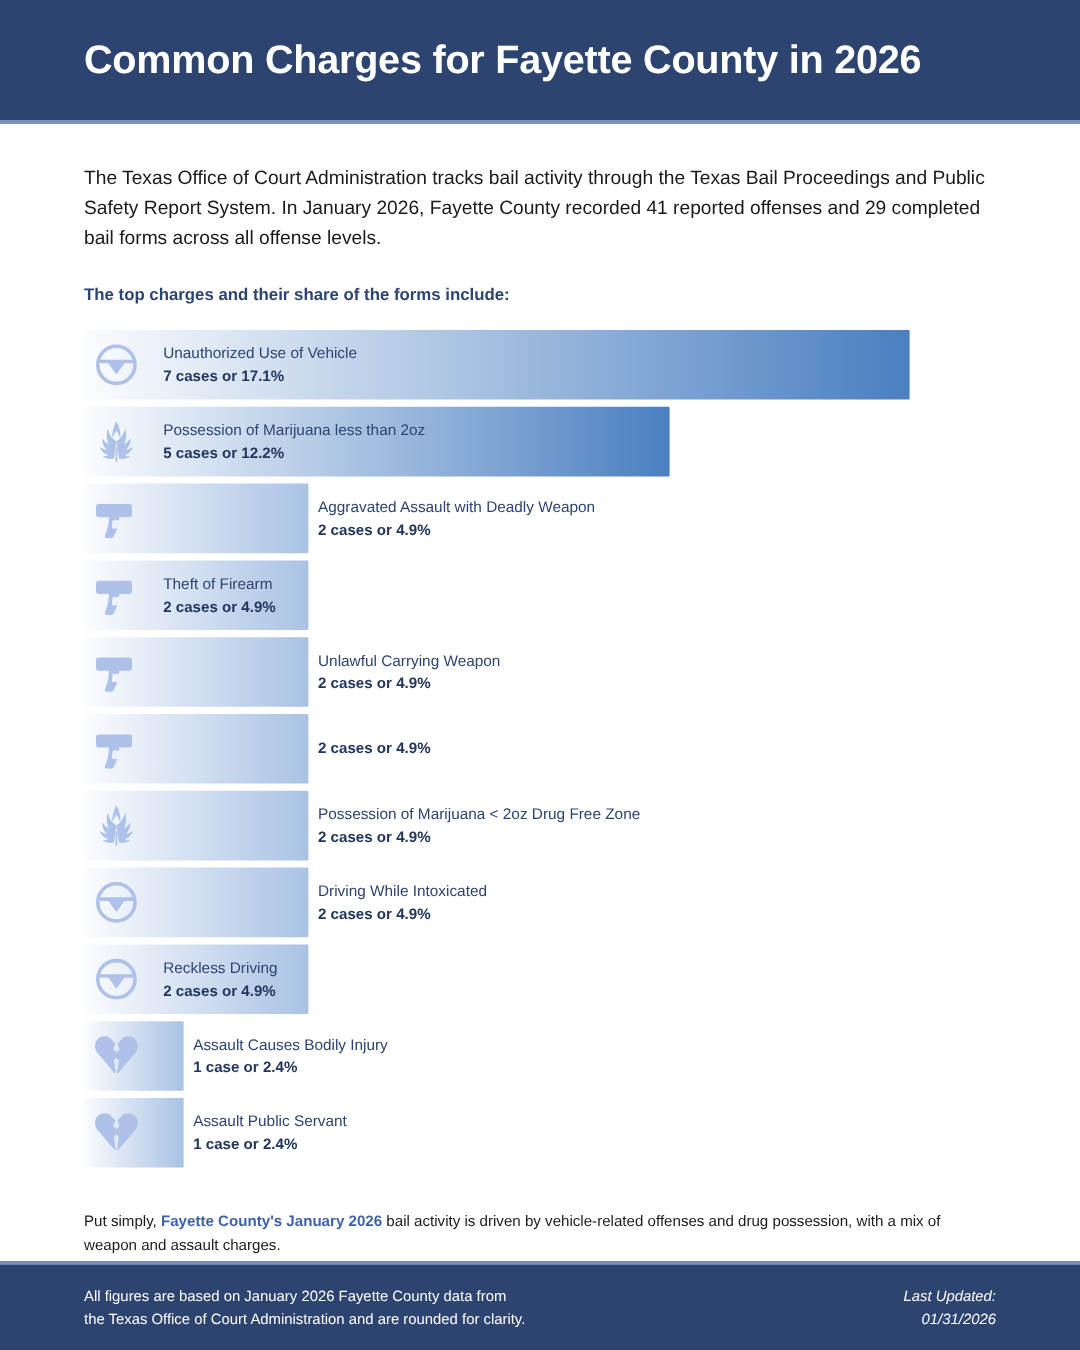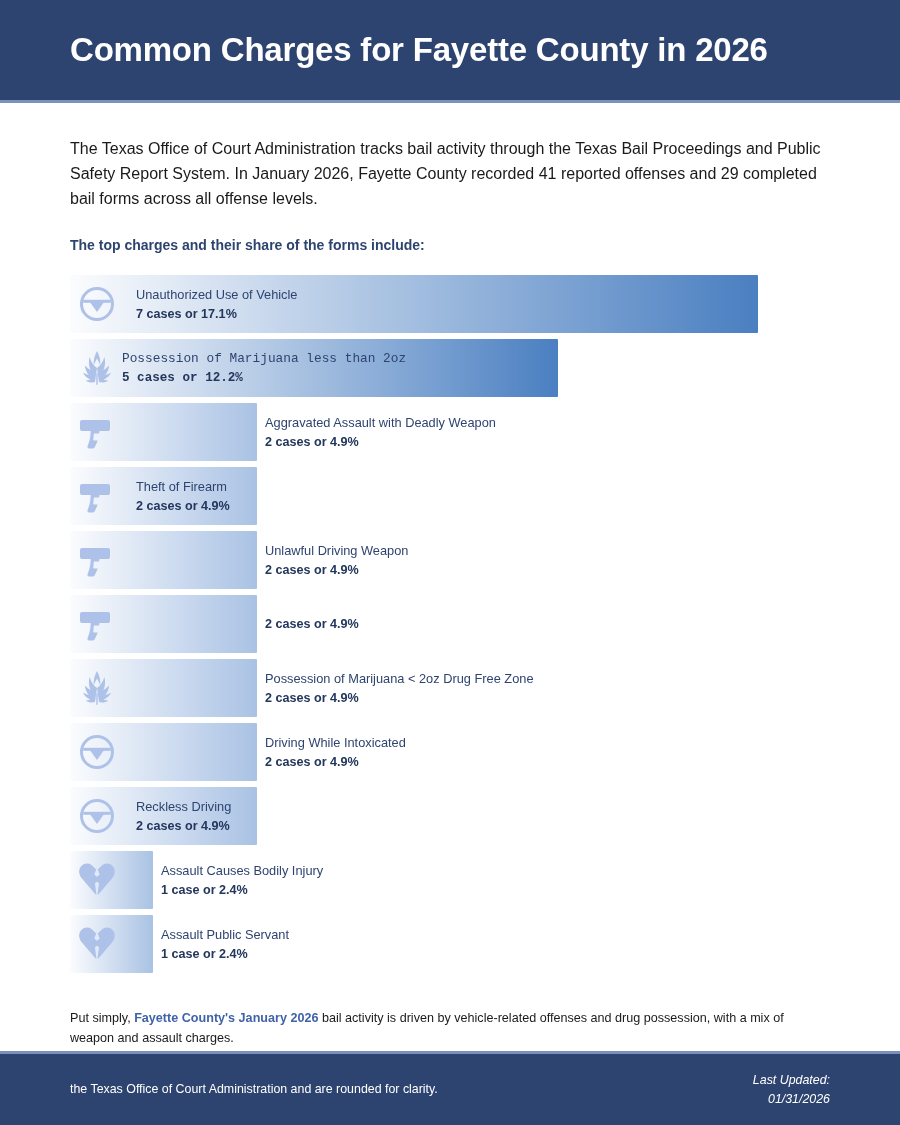--- a/index.html
+++ b/index.html
@@ -183,21 +183,21 @@
           <div class="bar-icon">
             <svg viewBox="0 0 40 40">
               <g fill="#aec1e8">
                 <path d="M20 3 c2.6 4.4 3.6 9.3 3.3 14.2 -1 -2.4 -2.1 -4.6 -3.3 -6.6 -1.2 2 -2.3 4.2 -3.3 6.6 C16.4 12.3 17.4 7.4 20 3 Z"></path>
                 <path d="M20 20 C16.6 17.6 13.8 13.7 12.6 9 c-1.2 4.6 -0.8 9.3 1 13.3 -2.1 -1.3 -4 -2.9 -5.6 -4.8 0.1 3.6 1.5 6.9 3.8 9.4 -2.1 -0.5 -4.1 -1.3 -5.9 -2.5 1.4 3.3 4.1 5.8 7.4 7 -1.5 0.6 -3.1 0.9 -4.7 1 2.8 1.9 6.2 2.5 9.4 1.7 Z"></path>
                 <path d="M20 20 C23.4 17.6 26.2 13.7 27.4 9 c1.2 4.6 0.8 9.3 -1 13.3 2.1 -1.3 4 -2.9 5.6 -4.8 -0.1 3.6 -1.5 6.9 -3.8 9.4 2.1 -0.5 4.1 -1.3 5.9 -2.5 -1.4 3.3 -4.1 5.8 -7.4 7 1.5 0.6 3.1 0.9 4.7 1 -2.8 1.9 -6.2 2.5 -9.4 1.7 Z"></path>
                 <rect x="19.3" y="25" width="1.4" height="12" rx="0.7"></rect>
               </g>
             </svg>
           </div>
-          <div class="bar-label" style="left: 52px; font-family: Liberation Mono, monospace;">
+          <div class="bar-label" style="left: 66px;">
             <div class="name">Possession of Marijuana less than 2oz</div>
             <div class="value">5 cases or 12.2%</div>
           </div>
         </div>
         <div class="bar-row">
           <div class="bar" style="width: 187px; background: linear-gradient(90deg, rgb(251, 252, 254) 0%, rgb(169, 194, 228) 100%);"></div>
           <div class="bar-icon">
             <svg viewBox="0 0 40 40">
               <g fill="#aec1e8">
                 <path d="M5 8 H31 a2 2 0 0 1 2 2 v7 a2 2 0 0 1 -2 2 H22.5 l-0.6 4.2 c-0.5 3.6 -1.6 7 -3.3 10.2 l-1.1 2.1 a1.6 1.6 0 0 1 -1.4 0.9 H12 a1.6 1.6 0 0 1 -1.5 -2.2 l1.1 -2.9 c1.2 -3.2 1.9 -6.6 2 -10 L13.7 19 H5 a2 2 0 0 1 -2 -2 v-7 a2 2 0 0 1 2 -2 Z"></path>
@@ -229,21 +229,21 @@
           <div class="bar" style="width: 187px; background: linear-gradient(90deg, rgb(251, 252, 254) 0%, rgb(169, 194, 228) 100%);"></div>
           <div class="bar-icon">
             <svg viewBox="0 0 40 40">
               <g fill="#aec1e8">
                 <path d="M5 8 H31 a2 2 0 0 1 2 2 v7 a2 2 0 0 1 -2 2 H22.5 l-0.6 4.2 c-0.5 3.6 -1.6 7 -3.3 10.2 l-1.1 2.1 a1.6 1.6 0 0 1 -1.4 0.9 H12 a1.6 1.6 0 0 1 -1.5 -2.2 l1.1 -2.9 c1.2 -3.2 1.9 -6.6 2 -10 L13.7 19 H5 a2 2 0 0 1 -2 -2 v-7 a2 2 0 0 1 2 -2 Z"></path>
                 <path d="M17.6 21.5 h4.2 a0.9 0.9 0 0 1 0.9 1.1 l-1 5.1 a0.9 0.9 0 0 1 -0.9 0.7 h-3.6 a0.9 0.9 0 0 1 -0.9 -1 l0.4 -5.1 a0.9 0.9 0 0 1 0.9 -0.8 Z" fill="#eef3fb"></path>
               </g>
             </svg>
           </div>
           <div class="bar-label" style="left: 195px;">
-            <div class="name">Unlawful Driving Weapon</div>
+            <div class="name">Unlawful Carrying Weapon</div>
             <div class="value">2 cases or 4.9%</div>
           </div>
         </div>
         <div class="bar-row">
           <div class="bar" style="width: 187px; background: linear-gradient(90deg, rgb(251, 252, 254) 0%, rgb(169, 194, 228) 100%);"></div>
           <div class="bar-icon">
             <svg viewBox="0 0 40 40">
               <g fill="#aec1e8">
                 <path d="M5 8 H31 a2 2 0 0 1 2 2 v7 a2 2 0 0 1 -2 2 H22.5 l-0.6 4.2 c-0.5 3.6 -1.6 7 -3.3 10.2 l-1.1 2.1 a1.6 1.6 0 0 1 -1.4 0.9 H12 a1.6 1.6 0 0 1 -1.5 -2.2 l1.1 -2.9 c1.2 -3.2 1.9 -6.6 2 -10 L13.7 19 H5 a2 2 0 0 1 -2 -2 v-7 a2 2 0 0 1 2 -2 Z"></path>
                 <path d="M17.6 21.5 h4.2 a0.9 0.9 0 0 1 0.9 1.1 l-1 5.1 a0.9 0.9 0 0 1 -0.9 0.7 h-3.6 a0.9 0.9 0 0 1 -0.9 -1 l0.4 -5.1 a0.9 0.9 0 0 1 0.9 -0.8 Z" fill="#eef3fb"></path>
@@ -330,20 +330,21 @@
           </div>
         </div>
       </div>
 
     <div class="summary"><span>Put simply, </span><span class="hl">Fayette County's January 2026</span><span> bail activity is driven by vehicle-related offenses and drug possession, with a mix of weapon and assault charges.</span></div>
 
   </div>
 
   <div class="footer">
     <div class="footer-note">
+      <div>All figures are based on January 2026 Fayette County data from</div>
       <div>the Texas Office of Court Administration and are rounded for clarity.</div>
     </div>
     <div class="footer-updated">
       <div>Last Updated:</div>
       <div>01/31/2026</div>
     </div>
   </div>
 
 </div>
 

